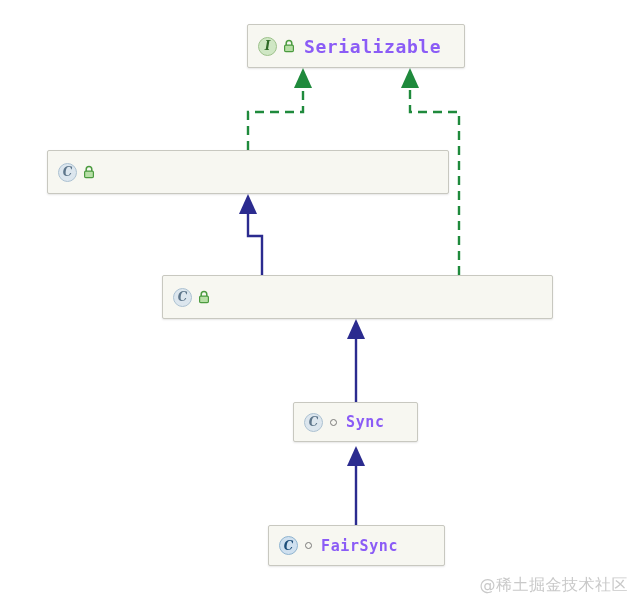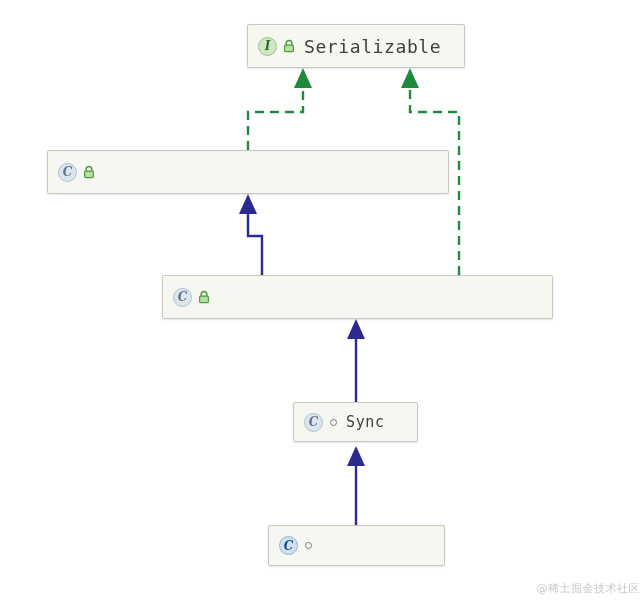--- a/index.html
+++ b/index.html
@@ -40,24 +40,25 @@
     padding: 0 10px;
     box-shadow: 0 1px 2px rgba(0,0,0,0.10);
   }
   .node .icons {
     display: flex;
     align-items: center;
     flex: 0 0 auto;
   }
   .node .label {
     font-size: 18px;
-    color: #404040;
+    color: #8b5cf6;
     letter-spacing: 0.6px;
     white-space: nowrap;
     margin-left: 9px;
+    font-weight: bold;
   }
   .node.small .label {
     font-size: 15px;
   }
   
   .tico {
     width: 19px;
     height: 19px;
     border-radius: 50%;
     display: inline-flex;
@@ -94,24 +95,24 @@
     margin-left: 7px;
     width: 7px;
     height: 7px;
     border-radius: 50%;
     border: 1.5px solid #7a7a7a;
     box-sizing: border-box;
     display: inline-block;
   }
   .watermark {
     position: absolute;
-    right: 0;
+    right: 12px;
     bottom: 8px;
     font-family: "DejaVu Sans", "Liberation Sans", sans-serif;
-    font-size: 11px;
+    font-size: 16px;
     color: #c9c9c9;
     letter-spacing: 0.5px;
   }
 </style>
 </head>
 <body>
 
 <div id="canvas">
 
   <svg class="edges" viewBox="0 0 640 604">
@@ -185,16 +186,17 @@
       <span class="dot"></span>
     </span>
     <span class="label">Sync</span>
   </div>
 
   <div class="node small" style="left:268px; top:525px; width:177px; height:41px;">
     <span class="icons">
       <span class="tico cls">C</span>
       <span class="dot"></span>
     </span>
+    <span class="label">FairSync</span>
   </div>
 
   <div class="watermark">@稀土掘金技术社区</div>
 </div>
 
 </body></html>

